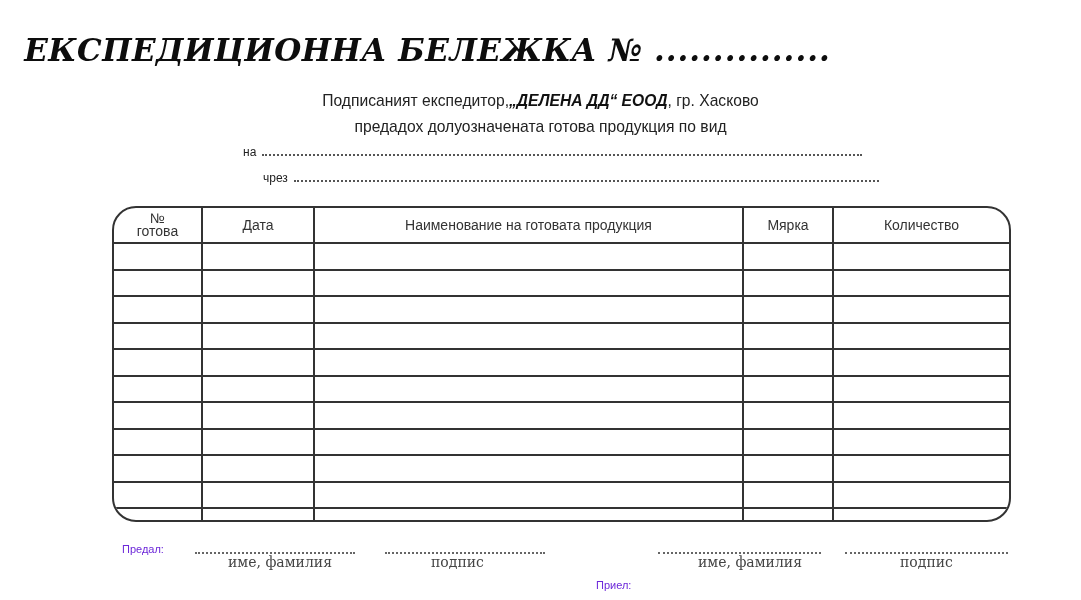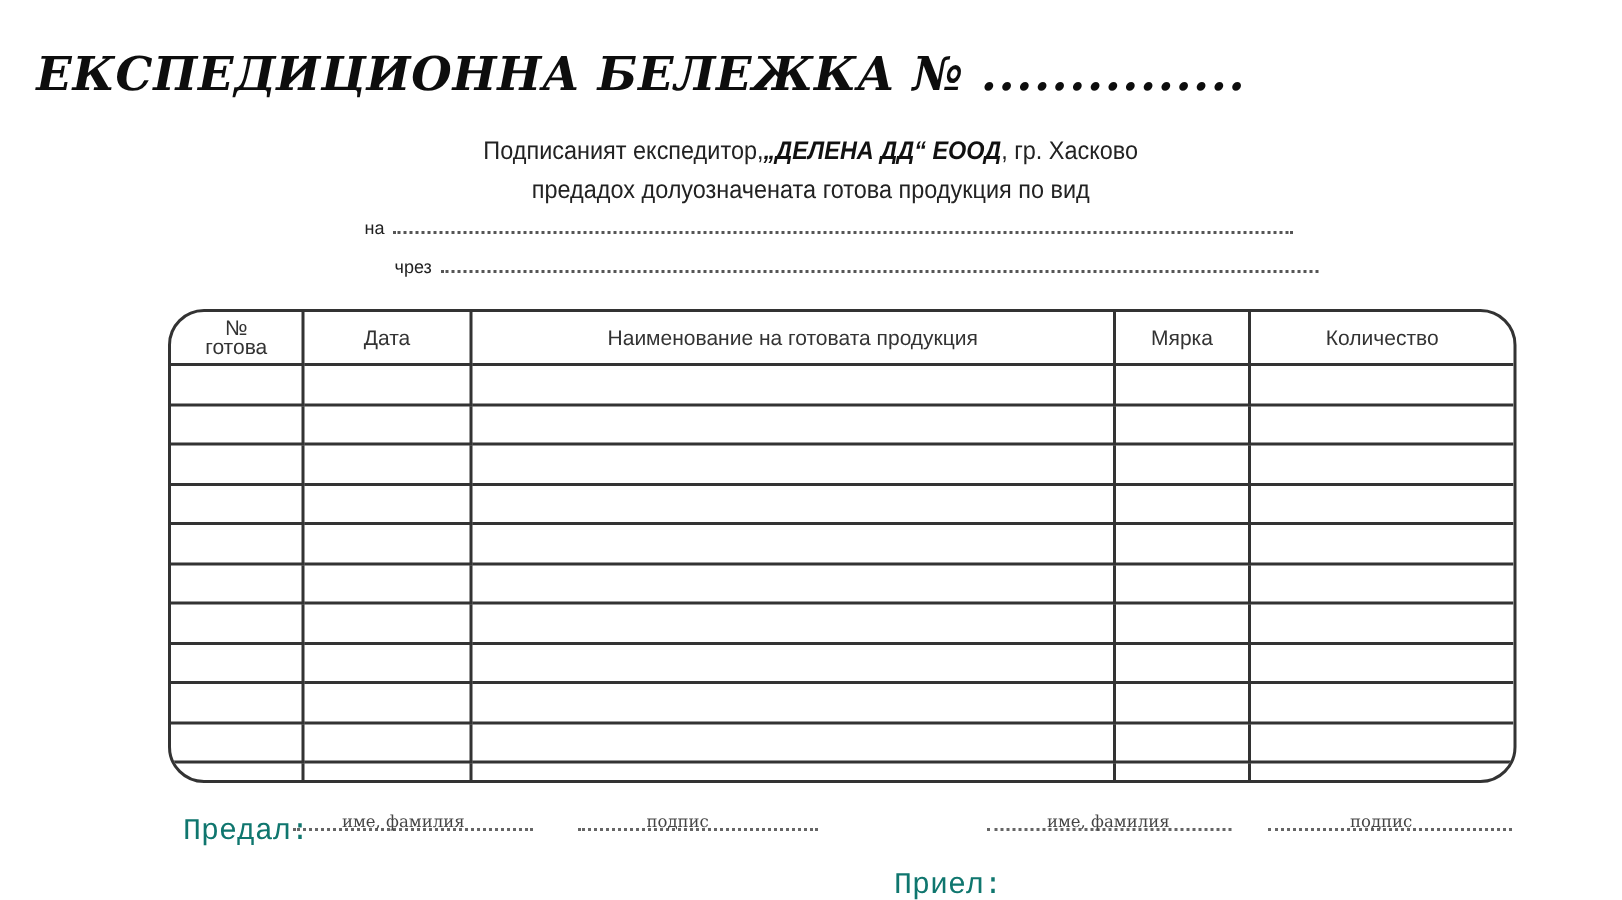--- a/index.html
+++ b/index.html
@@ -30,24 +30,24 @@
     table.grid { border-collapse: collapse; width: 100%; height: 100%; table-layout: fixed;
       font-family: "Liberation Sans", sans-serif; }
     table.grid th { font-weight: normal; font-size: 14px; color: #333; height: 34px; padding: 0;
       border-right: 2px solid #333; border-bottom: 2px solid #333; line-height: 13px; transform-origin: center; }
     table.grid th:last-child, table.grid td:last-child { border-right: none; }
     table.grid td { border-right: 2px solid #333; border-bottom: 2px solid #333; height: 24.5px; padding: 0; }
     table.grid tr:last-child td { border-bottom: none; height: 40px; }
     .c1 { width: 88px; } .c2 { width: 112px; } .c3 { width: 429px; } .c4 { width: 90px; }
     .hdr-small { font-size: 13px; }
 
-    .sig { position: absolute; top: 543px; font-family: Liberation Mono, monospace; font-size: 20px; color: #0f766e; white-space: nowrap; }
+    .sig { position: absolute; top: 543px; font-family: Liberation Sans, sans-serif; font-size: 11px; color: #6d28d9; white-space: nowrap; }
     .sig-given { left: 122px; }
     .sig-received { left: 596px; margin-top: 36px; }
-    .sig-sub { position: absolute; top: 541px; font-family: "DejaVu Serif", "Liberation Serif", serif; font-size: 11px; color: #444; white-space: nowrap; }
+    .sig-sub { position: absolute; top: 554px; font-family: "DejaVu Serif", "Liberation Serif", serif; font-size: 14px; color: #444; white-space: nowrap; }
     .dot-line { position: absolute; top: 544px; border-bottom: 2px dotted #666; height: 8px; }
   </style>
 </head>
 <body>
 
 <div class="title">
   <span>ЕКСПЕДИЦИОННА БЕЛЕЖКА №</span>
   <span class="dots">...............</span>
 </div>
 

